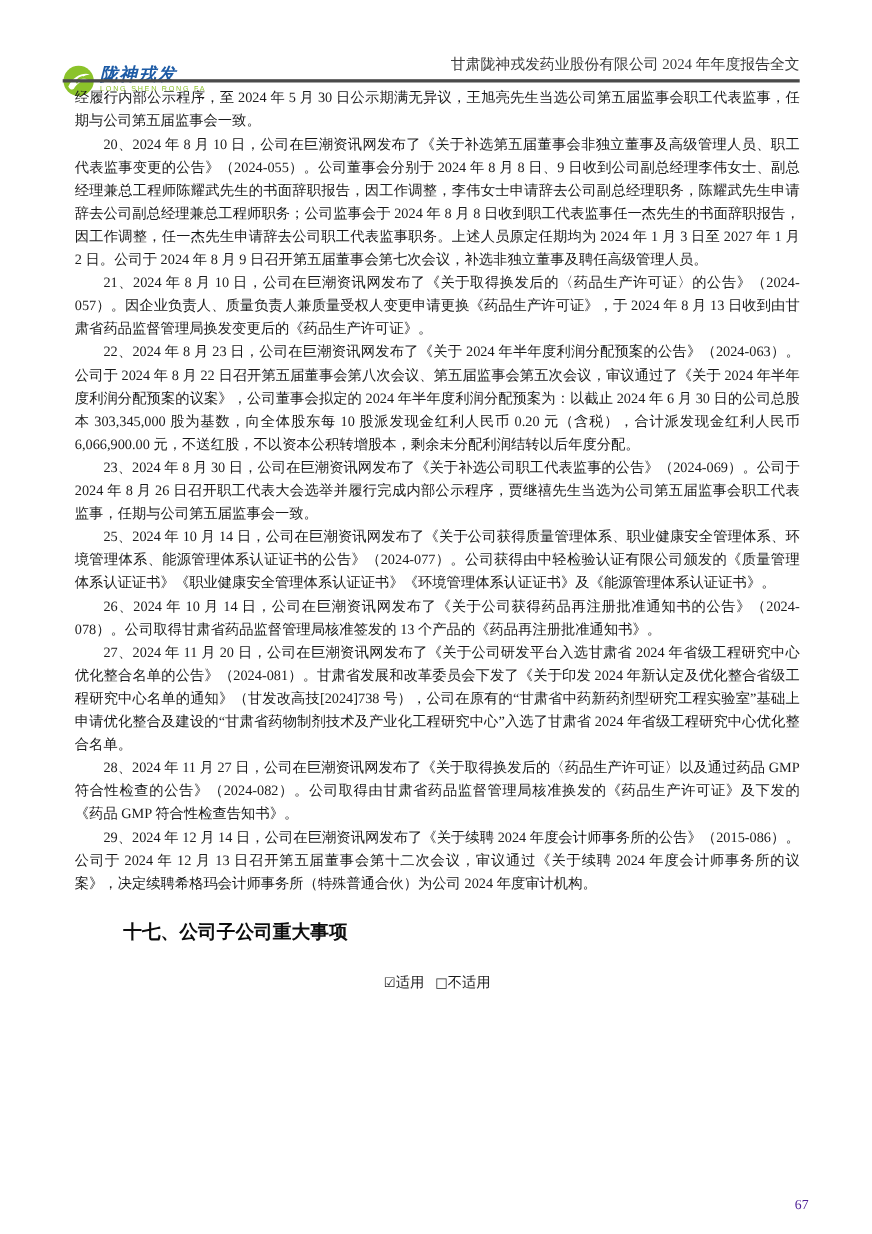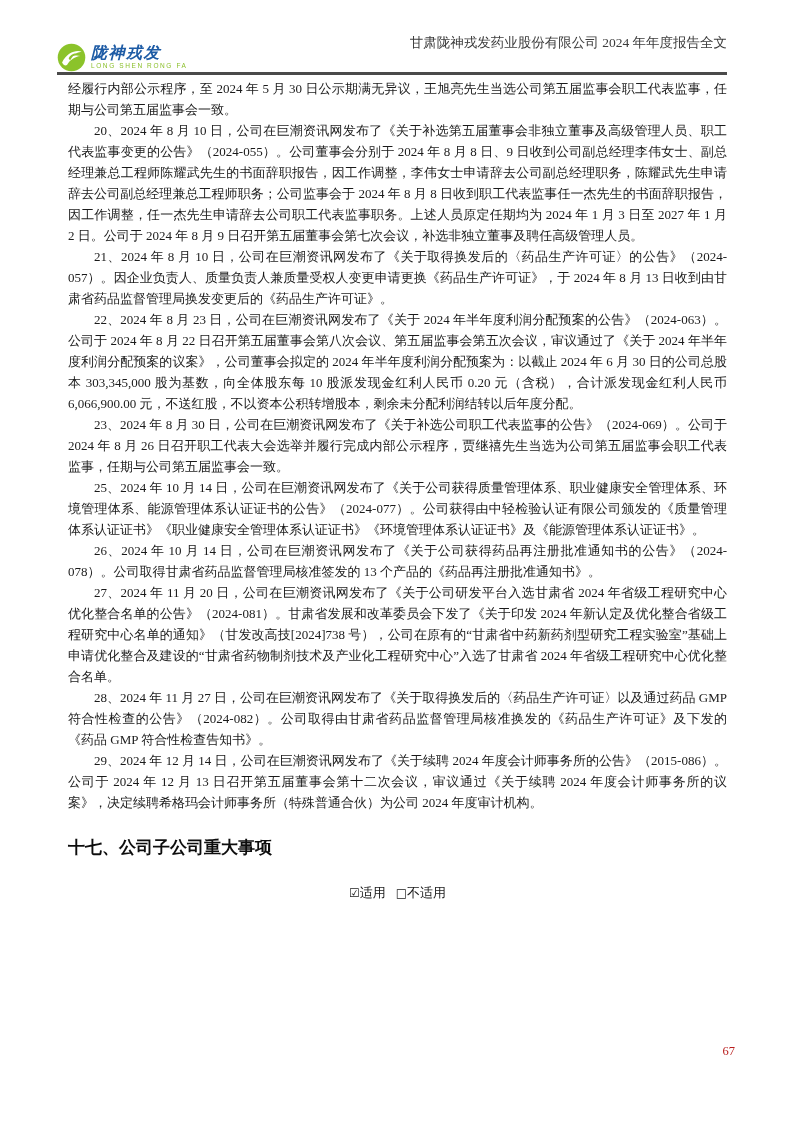--- a/index.html
+++ b/index.html
@@ -8,21 +8,21 @@
     position:relative;
     width:793px; height:1122px;
     background:#ffffff;
     margin:0 auto;
     font-family:"Liberation Serif","DejaVu Serif",serif;
     color:#1a1a1a;
     overflow:hidden;
   }
   
   .header {
-    position:absolute; left:57px; top:40px; width:670px; height:32px;
+    position:absolute; left:57px; top:56px; width:670px; height:32px;
     display:flex; align-items:flex-end; justify-content:space-between;
   }
   .logo { display:flex; align-items:center; gap:5px; }
   .logo-circle { width:29px; height:29px; flex:0 0 auto; }
   .logo-text { display:flex; flex-direction:column; line-height:1; }
   .logo-name {
     font-family:"Liberation Sans","DejaVu Sans",sans-serif;
     font-weight:700; font-size:16px; letter-spacing:1.5px;
     color:#1d5ba5; font-style:italic;
   }
@@ -42,30 +42,31 @@
     position:absolute; left:68px; top:78px; width:659px;
     font-size:13px; line-height:21px; text-align:justify;
   }
   .doc-body p { text-indent:2em; }
   .doc-body p.cont { text-indent:0; }
   .section-heading {
     margin-top:22px;
     font-family:"Liberation Sans","DejaVu Sans",sans-serif;
     font-weight:700; font-size:17px; line-height:26px; color:#0d0d0d;
     text-align:left;
+    margin-left:44px;
   }
   .applicability {
     margin-top:22px; font-size:13px; line-height:20px; text-align:center;
   }
   .applicability .box { font-family:"DejaVu Sans",sans-serif; font-size:12px; }
   .applicability .gap { display:inline-block; width:10px; }
   
   .page-number {
-    position:absolute; top:1044px; right:58px;
-    font-size:12.5px; color:#b91c1c;margin-left:39px;
+    position:absolute; top:1088px; right:58px;
+    font-size:12.5px; color:#4c1d95;margin-left:39px;
   }
 </style>
 </head>
 <body>
 
 <div class="page">
 
   <div class="header">
     <div class="logo">
       <span class="logo-circle">

